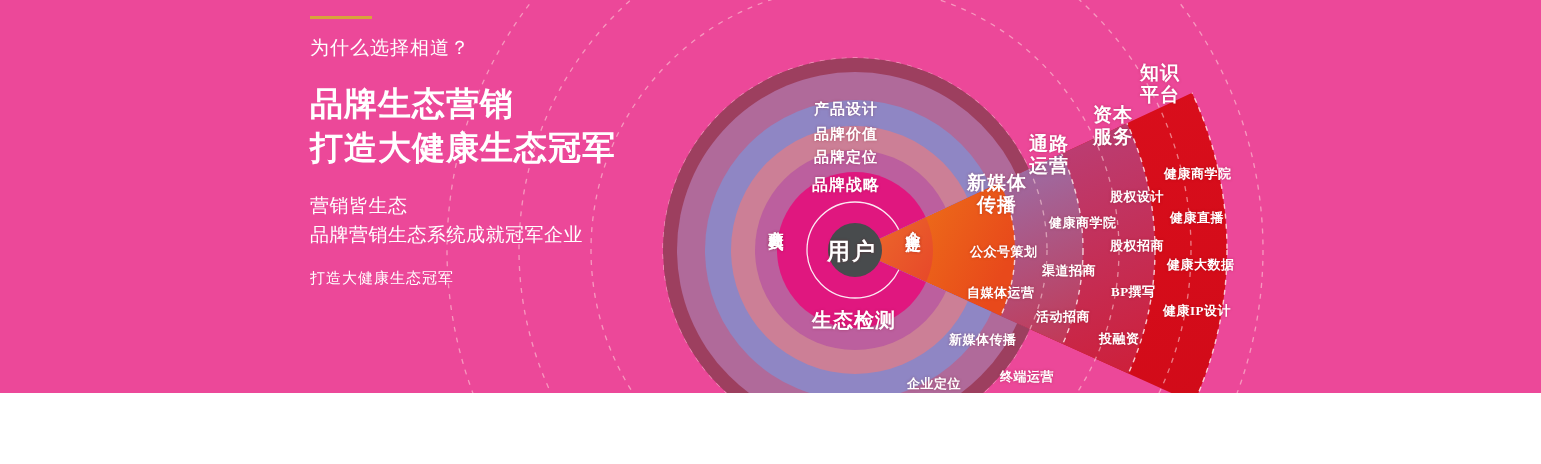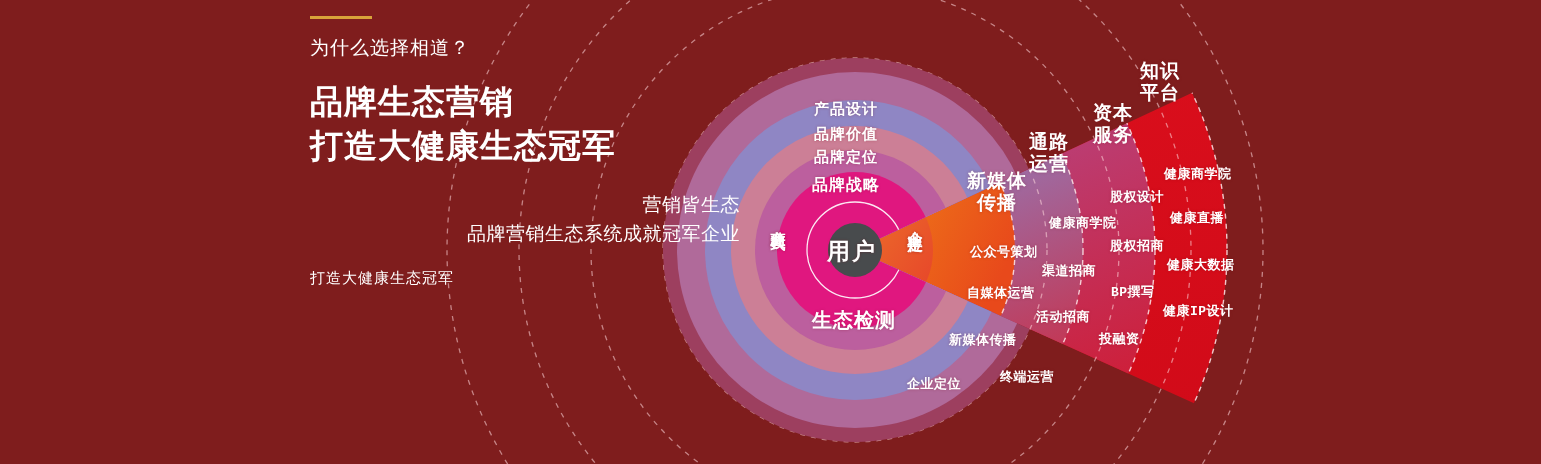--- a/index.html
+++ b/index.html
@@ -4,24 +4,24 @@
 <title>Brand Ecosystem Marketing Banner</title>
 <style>
   html, body {
     margin: 0;
     padding: 0;
     background: #ffffff;
   }
   .banner {
     position: relative;
     width: 1541px;
-    height: 464px;
+    height: 393px;
     overflow: hidden;
-    background: #7f1d1d;
-    font-family: Liberation Mono, monospace;
+    background: #ec4899;
+    font-family: Liberation Serif, serif;
   }
   
   .copy {
     position: absolute;
     left: 310px;
     top: 16px;
     width: 430px;
     z-index: 40;
   }
   .gold-rule {
@@ -46,21 +46,21 @@
     margin-bottom: 22px;
   }
   .headline div { white-space: nowrap; }
   .sub {
     color: #ffffff;
     font-size: 19px;
     line-height: 1.5;
     letter-spacing: 0.5px;
     margin-bottom: 20px;
   }
-  .sub div { white-space: nowrap; text-align: right; }
+  .sub div { white-space: nowrap; }
   .tag {
     color: #ffffff;
     font-size: 15px;
     letter-spacing: 1px;
     white-space: nowrap;
   }
   
   .diagram {
     position: absolute;
     left: 0; top: 0;

